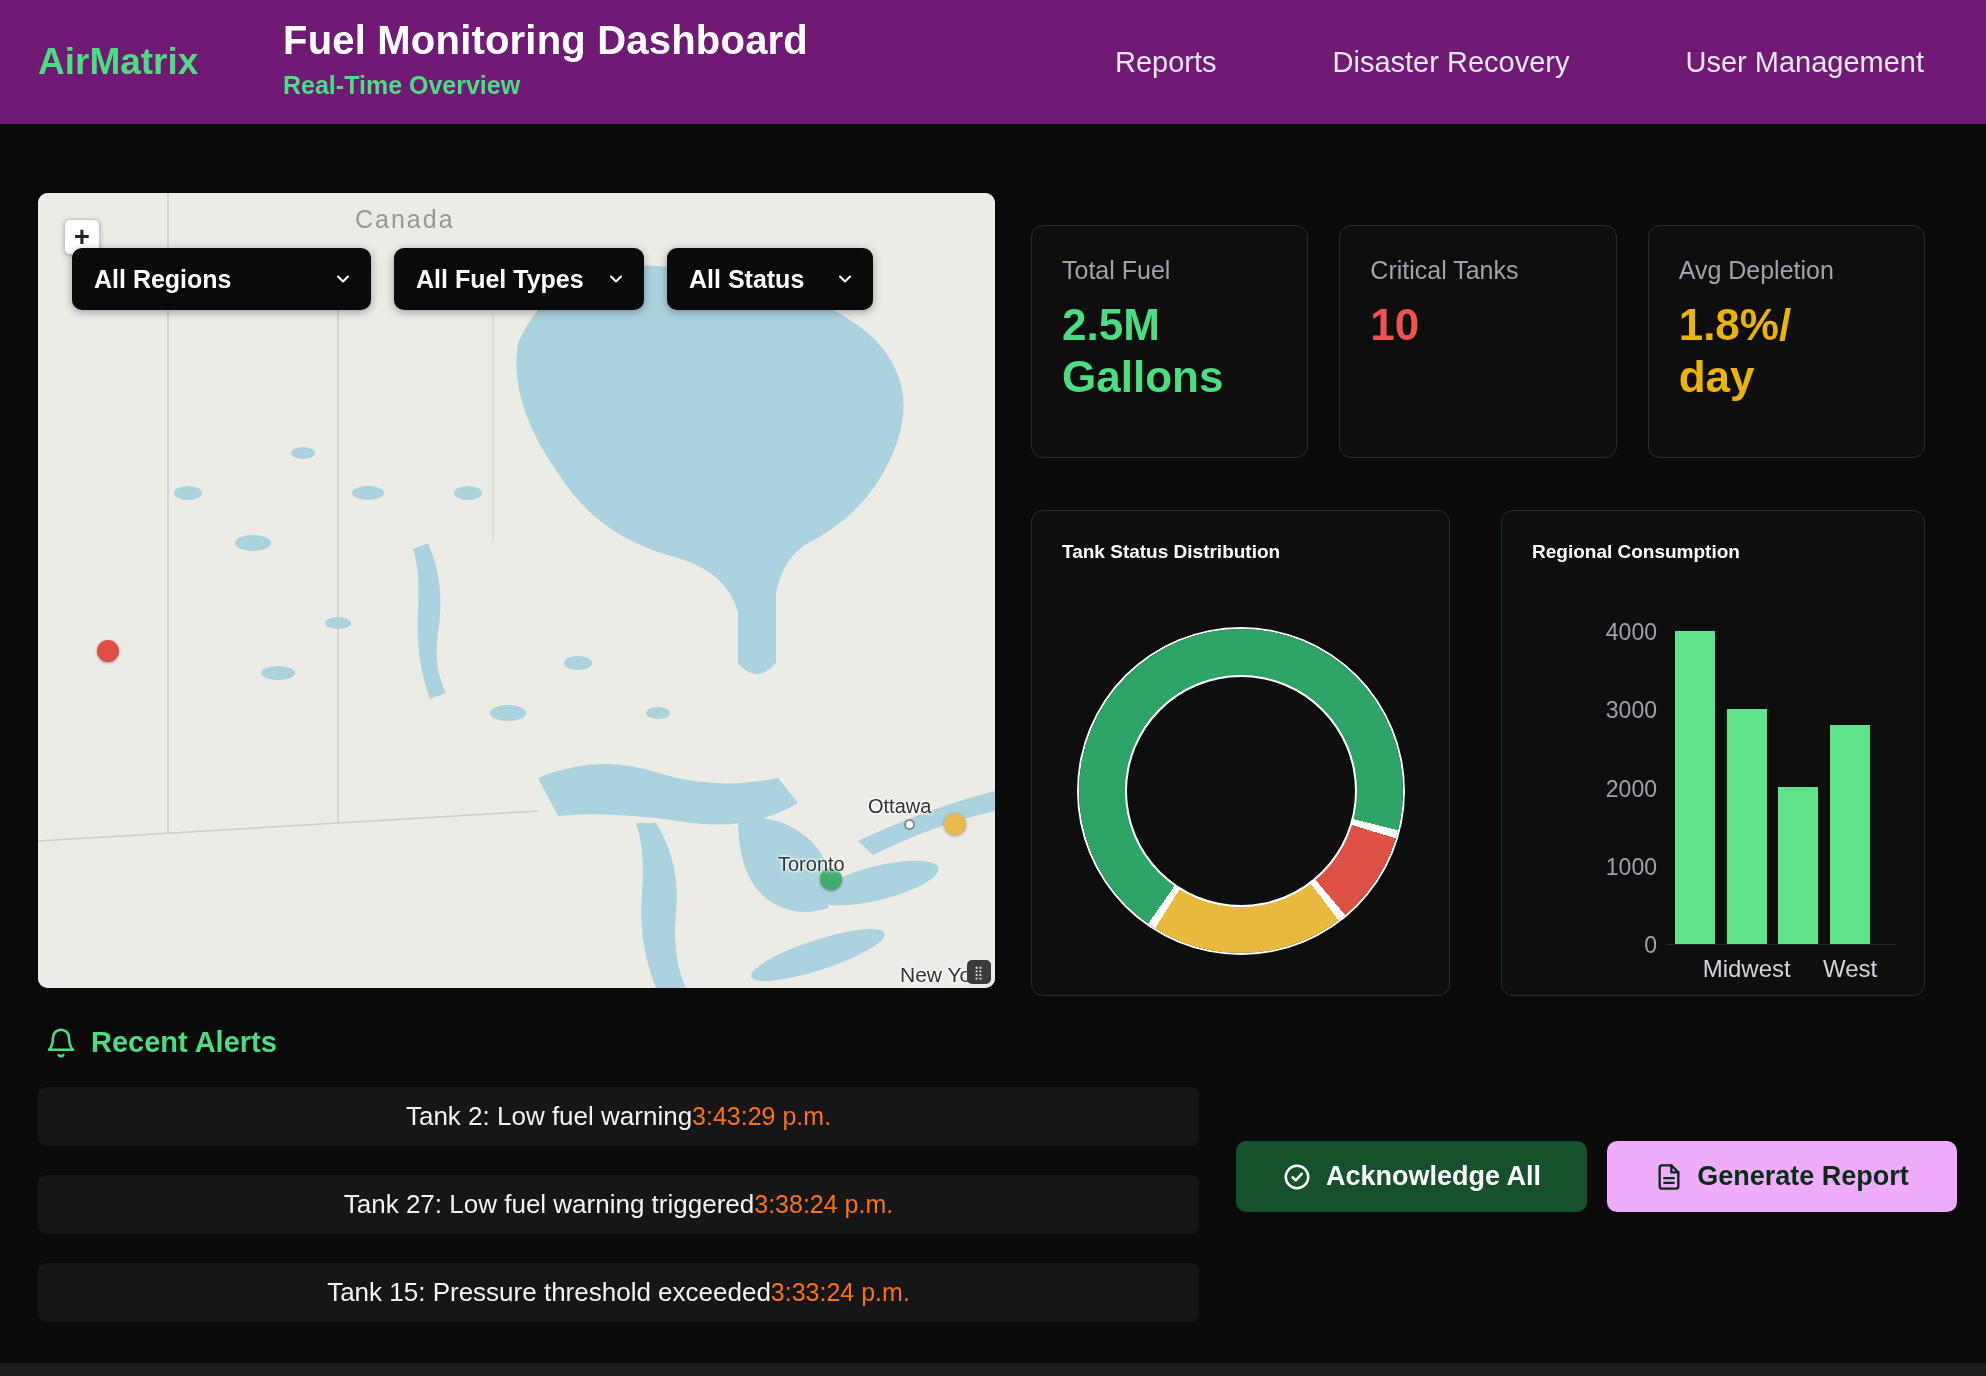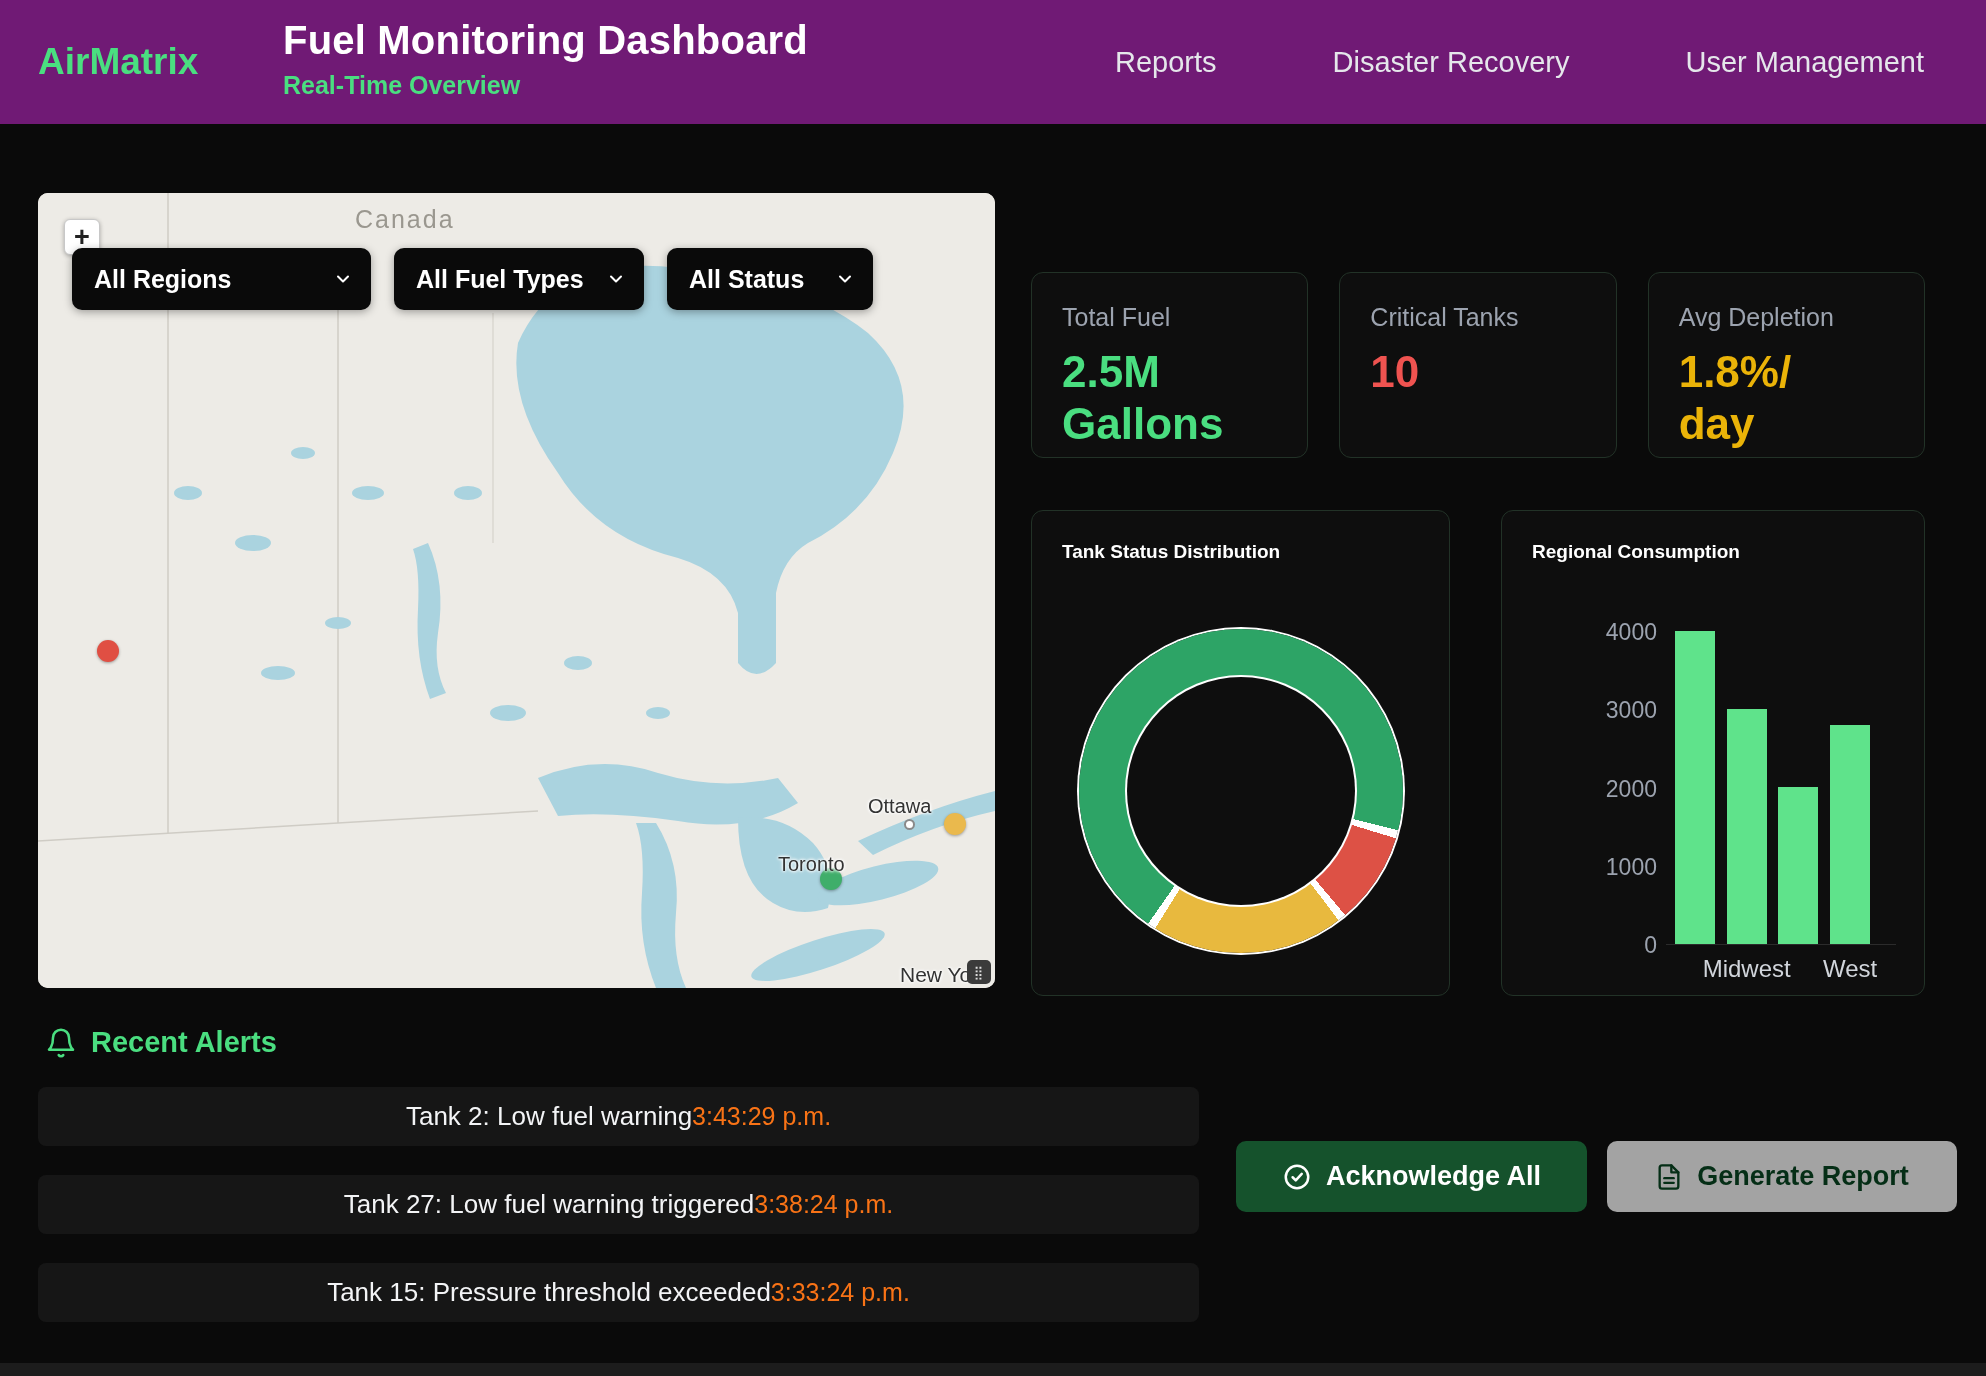--- a/index.html
+++ b/index.html
@@ -27,21 +27,21 @@
   .city-label { position:absolute; font-size:20px; color:#333; text-shadow:0 0 3px #fff,0 0 3px #fff,0 0 4px #fff; }
   .marker { position:absolute; width:22px; height:22px; border-radius:50%; box-shadow:0 1px 3px rgba(0,0,0,.35); }
   .marker.critical { background:#e04f43; }
   .marker.warning { background:#eab94d; }
   .marker.normal { background:#3fae6a; }
   .town-ring { position:absolute; width:11px; height:11px; border:2px solid #8a8a8a; border-radius:50%; background:#fff; }
   .resize-handle { position:absolute; right:4px; bottom:4px; width:24px; height:24px; background:#3b3b3b; border-radius:5px; color:#ddd; font-size:13px; display:flex; align-items:center; justify-content:center; letter-spacing:1px; cursor:grab; }
 
   
   .stats-row { position:absolute; left:1031px; top:225px; width:894px; height:233px; display:flex; gap:31px; }
-  .stat-card { flex:1; background:#0e0e0e; border:1px solid #223227; border-radius:12px; padding:30px 30px;margin-top:47px; }
+  .stat-card { flex:1; background:#0e0e0e; border:1px solid #223227; border-radius:12px; padding:30px 30px; }
   .stat-label { font-size:25px; color:#9ca3af; margin-bottom:14px; }
   .stat-value { font-size:44px; font-weight:700; line-height:1.18; }
   .stat-value.green { color:#4ade80; }
   .stat-value.red { color:#ef5350; }
   .stat-value.amber { color:#eab308; }
 
   
   .chart-card { position:absolute; top:510px; height:486px; background:#0e0e0e; border:1px solid #223227; border-radius:12px; }
   .chart-card.tank { left:1031px; width:419px; }
   .chart-card.regional { left:1501px; width:424px; }
@@ -60,21 +60,21 @@
 
   
   .alerts-header { position:absolute; left:45px; top:1026px; display:flex; align-items:center; gap:14px; }
   .alerts-title { font-size:29px; font-weight:700; color:#4ade80; }
   .alert-row { position:absolute; left:38px; width:1161px; height:59px; background:#161616; border-radius:8px; display:flex; align-items:center; justify-content:center; padding:0 26px; }
   .alert-msg { font-size:26px; color:#f3f4f6; }
   .alert-time { font-size:25px; color:#f97316; }
 
   .btn { position:absolute; top:1141px; height:71px; border:none; border-radius:10px; display:flex; align-items:center; justify-content:center; gap:14px; font-family:"Liberation Sans", sans-serif; font-size:27px; font-weight:700; cursor:pointer; }
   .btn.ack { left:1236px; width:351px; background:#15522c; color:#fff; }
-  .btn.gen { left:1607px; width:350px; background:#a3a3a3; color:#052e16; }
+  .btn.gen { left:1607px; width:350px; background:#f0abfc; color:#052e16; }
 
   .footer-strip { position:absolute; left:0; top:1363px; width:1986px; height:13px; background:#1c1c1c; }
 </style>
 </head>
 <body>
 
 <div id="app">
 
   <div class="header">
     <div class="brand">AirMatrix</div>

